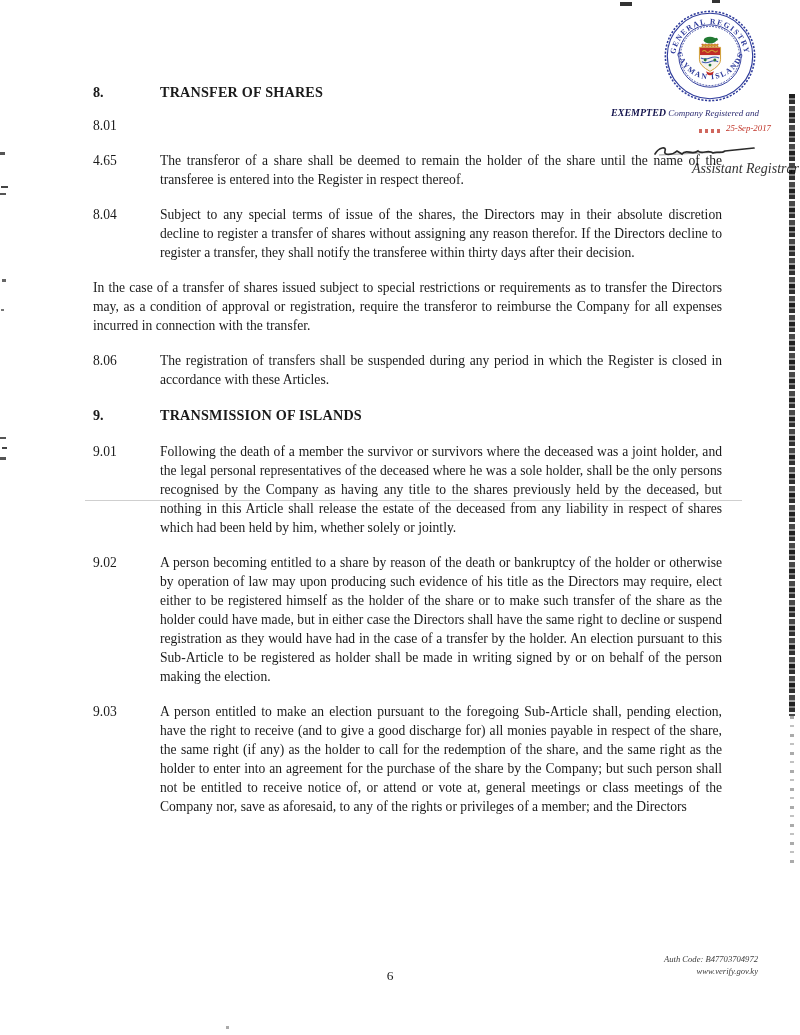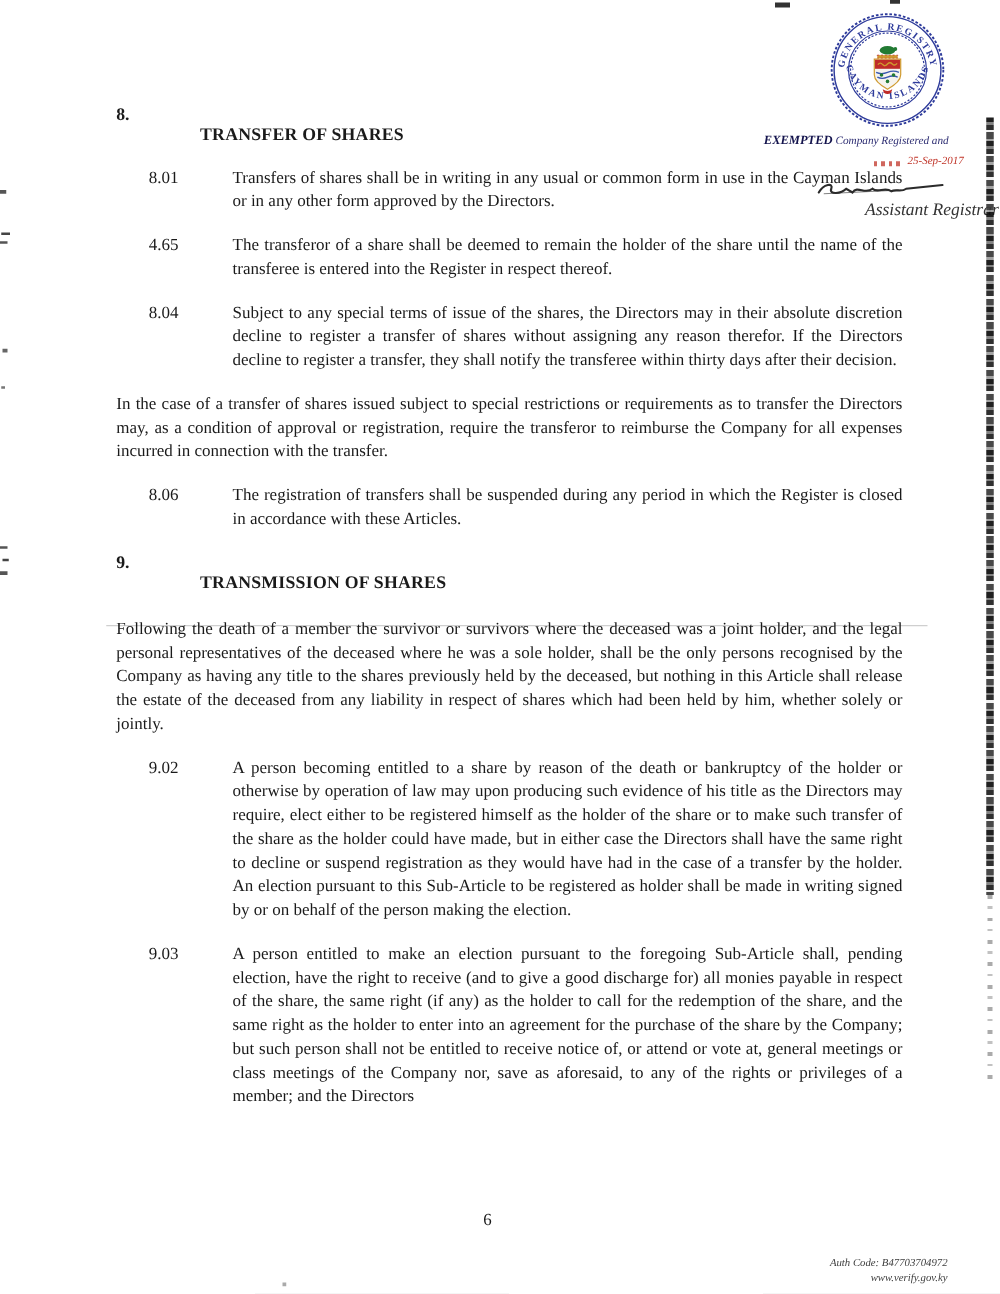--- a/index.html
+++ b/index.html
@@ -5,32 +5,32 @@
   html,body{margin:0;padding:0;background:#e8e8e8;}
   .page{
     position:relative;width:800px;height:1035px;background:#ffffff;
     font-family:"Liberation Serif", serif;color:#1a1a1a;overflow:hidden;
     margin:0 auto;
   }
   
   .content{position:absolute;left:93px;top:83px;width:629px;z-index:3;}
   .sec-heading{display:flex;font-weight:bold;font-size:14.2px;line-height:19px;}
   .sec-heading .num{flex:0 0 67px;}
-  .sec-heading .title{flex:1;letter-spacing:.2px;margin-top:16px;}
+  .sec-heading .title{flex:1;letter-spacing:.2px;}
   .h8{margin-bottom:14px;}
   .h9{margin-top:17px;margin-bottom:17px;}
   .clause{display:flex;font-size:13.6px;line-height:19px;margin-bottom:16px;}
-  .clause .num{flex:0 0 67px;margin-left:26px;}
+  .clause .num{flex:0 0 67px;}
   .clause .txt{flex:1;text-align:justify;}
   .clause:last-child{margin-bottom:0;}
   
   .scan-rule{position:absolute;left:85px;top:500px;width:657px;height:1px;background:#cfcfcf;z-index:1;}
   
   .page-num{position:absolute;left:0;top:968px;width:780px;text-align:center;font-size:13.5px;z-index:3;}
-  .auth{position:absolute;right:42px;top:1005px;text-align:right;font-style:italic;
+  .auth{position:absolute;right:42px;top:954px;text-align:right;font-style:italic;
         font-size:8.6px;line-height:11.5px;color:#3c3c3c;z-index:3;}
   
   .seal{position:absolute;left:662px;top:8px;width:96px;height:96px;z-index:2;}
   .stamp-line1{position:absolute;right:41px;top:107px;white-space:nowrap;
         font-style:italic;font-size:9px;color:#2d2d72;z-index:1;}
   .stamp-line1 .exempt{font-weight:bold;color:#14144d;font-size:10px;}
   .stamp-date{position:absolute;left:726px;top:123px;white-space:nowrap;
         font-style:italic;font-size:8.8px;color:#c03428;z-index:1;text-align:center;}
   .stamp-red-frag{position:absolute;left:699px;top:129px;width:24px;height:4px;z-index:1;
         background:repeating-linear-gradient(90deg,#c03428 0 3px,transparent 3px 6px);opacity:.75;}
@@ -98,44 +98,44 @@
 
   <div class="content">
 
     <div class="sec-heading h8">
       <span class="num">8.</span>
       <span class="title">TRANSFER OF SHARES</span>
     </div>
 
     <div class="clause">
       <span class="num">8.01</span>
-      <span class="txt">Transfers of shares shall be in writing in any usual or common form in use in the Cayman Islands or in any other form approved by the Directors.</span>
     </div>
     <div class="clause">
       <span class="num">4.65</span>
       <span class="txt">The transferor of a share shall be deemed to remain the holder of the share until the name of the transferee is entered into the Register in respect thereof.</span>
     </div>
     <div class="clause">
       <span class="num">8.04</span>
       <span class="txt">Subject to any special terms of issue of the shares, the Directors may in their absolute discretion decline to register a transfer of shares without assigning any reason therefor. If the Directors decline to register a transfer, they shall notify the transferee within thirty days after their decision.</span>
     </div>
     <div class="clause">
       <span class="txt">In the case of a transfer of shares issued subject to special restrictions or requirements as to transfer the Directors may, as a condition of approval or registration, require the transferor to reimburse the Company for all expenses incurred in connection with the transfer.</span>
     </div>
     <div class="clause">
       <span class="num">8.06</span>
       <span class="txt">The registration of transfers shall be suspended during any period in which the Register is closed in accordance with these Articles.</span>
     </div>
 
     <div class="sec-heading h9">
       <span class="num">9.</span>
-      <span class="title">TRANSMISSION OF SHARES</span>
+      <span class="title">TRANSMISSION OF ISLANDS</span>
     </div>
 
     <div class="clause">
+      <span class="num">9.01</span>
       <span class="txt">Following the death of a member the survivor or survivors where the deceased was a joint holder, and the legal personal representatives of the deceased where he was a sole holder, shall be the only persons recognised by the Company as having any title to the shares previously held by the deceased, but nothing in this Article shall release the estate of the deceased from any liability in respect of shares which had been held by him, whether solely or jointly.</span>
     </div>
     <div class="clause">
       <span class="num">9.02</span>
       <span class="txt">A person becoming entitled to a share by reason of the death or bankruptcy of the holder or otherwise by operation of law may upon producing such evidence of his title as the Directors may require, elect either to be registered himself as the holder of the share or to make such transfer of the share as the holder could have made, but in either case the Directors shall have the same right to decline or suspend registration as they would have had in the case of a transfer by the holder. An election pursuant to this Sub-Article to be registered as holder shall be made in writing signed by or on behalf of the person making the election.</span>
     </div>
     <div class="clause">
       <span class="num">9.03</span>
       <span class="txt">A person entitled to make an election pursuant to the foregoing Sub-Article shall, pending election, have the right to receive (and to give a good discharge for) all monies payable in respect of the share, the same right (if any) as the holder to call for the redemption of the share, and the same right as the holder to enter into an agreement for the purchase of the share by the Company;  but such person shall not be entitled to receive notice of, or attend or vote at, general meetings or class meetings of the Company nor, save as aforesaid, to any of the rights or privileges of a member; and the Directors</span>
     </div>

